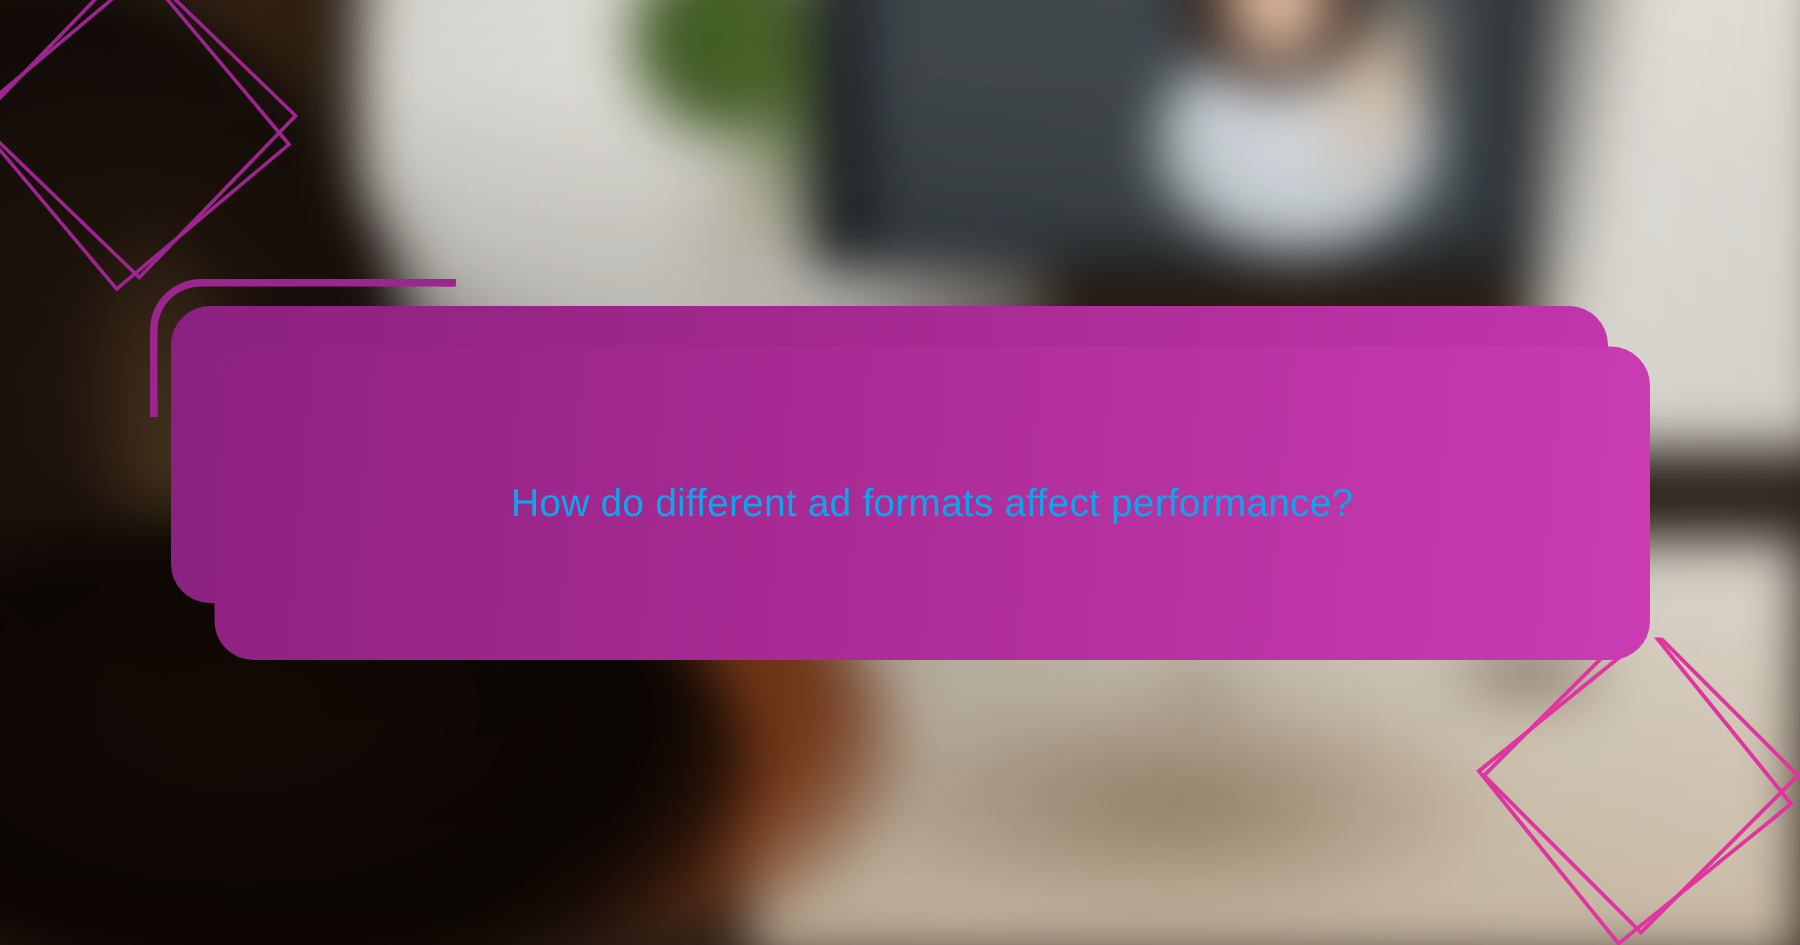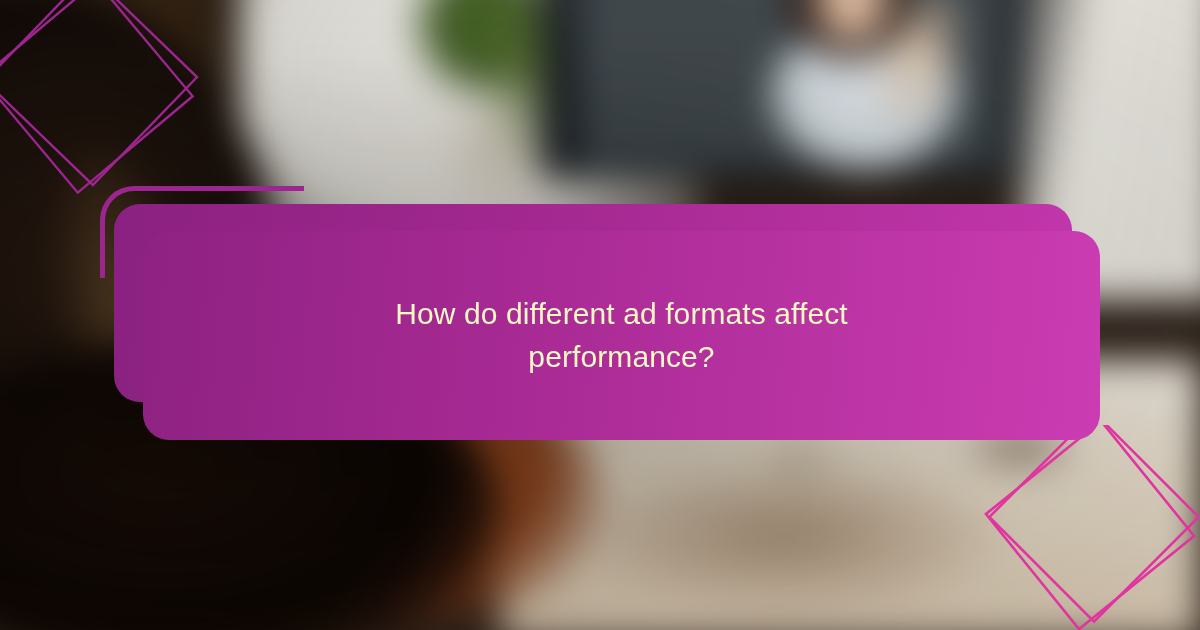--- a/index.html
+++ b/index.html
@@ -249,23 +249,23 @@
     top: 231px;
     width: 957px;
     height: 209px;
     display: flex;
     align-items: center;
     justify-content: center;
     box-sizing: border-box;
     padding: 0 70px;
   }
   .card-title-text {
-    color: #fef9c3;
+    color: #0ea5e9;
     font-family: "Liberation Sans", sans-serif;
-    font-size: 30px;
+    font-size: 26px;
     font-weight: 400;
     line-height: 1.42;
     text-align: center;
     letter-spacing: 0.1px;
     max-width: 640px;
   }
 </style>
 </head>
 <body>
 

